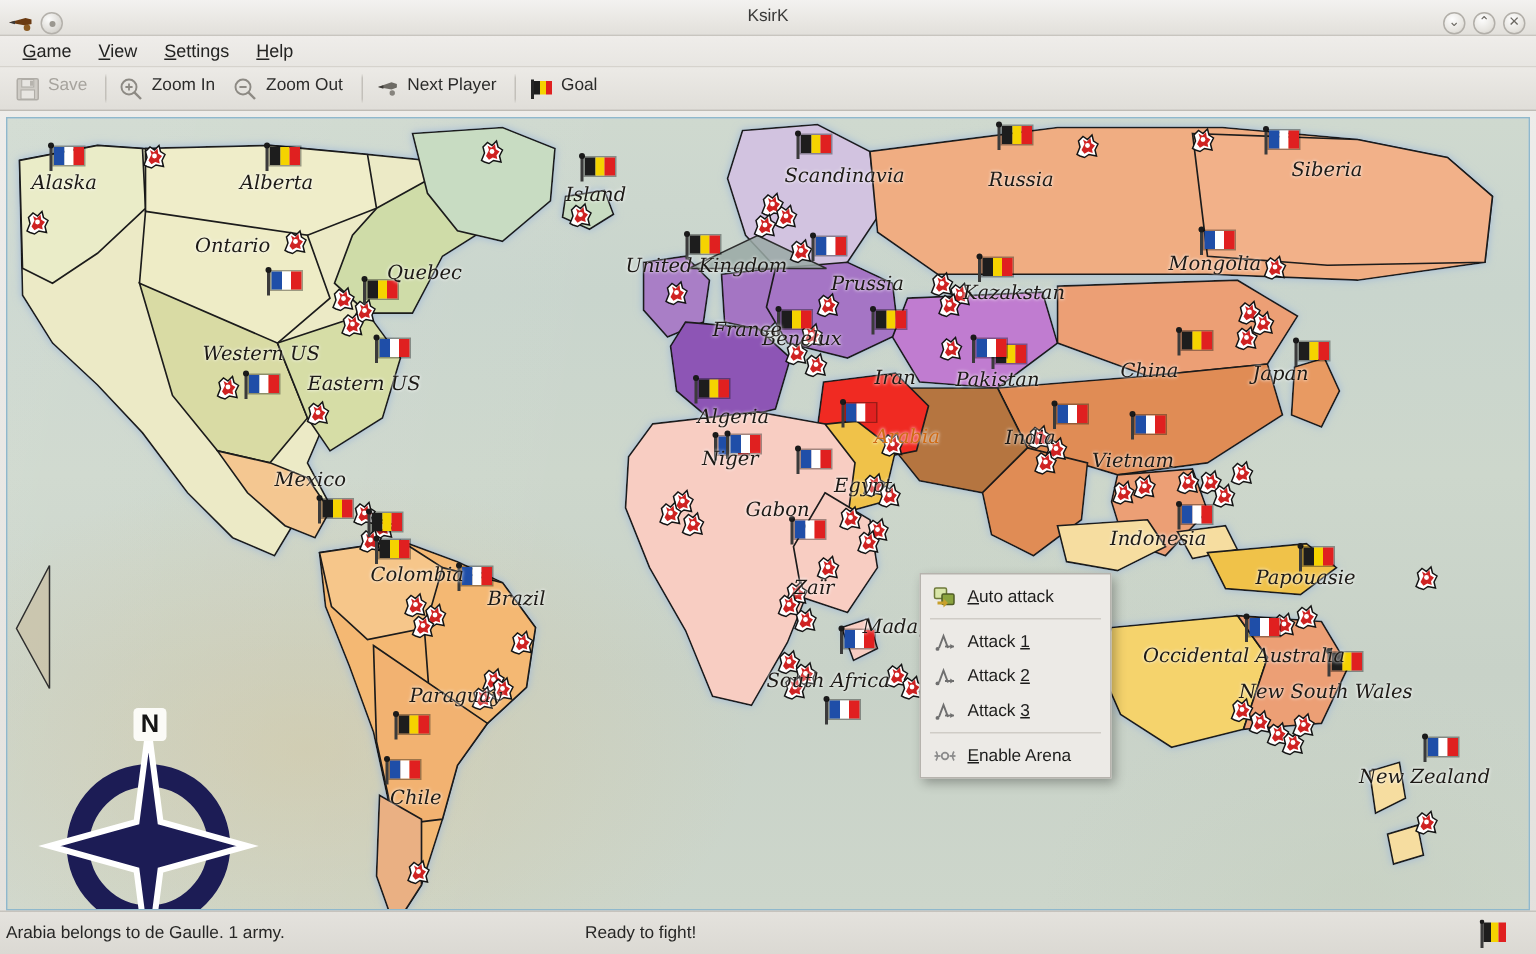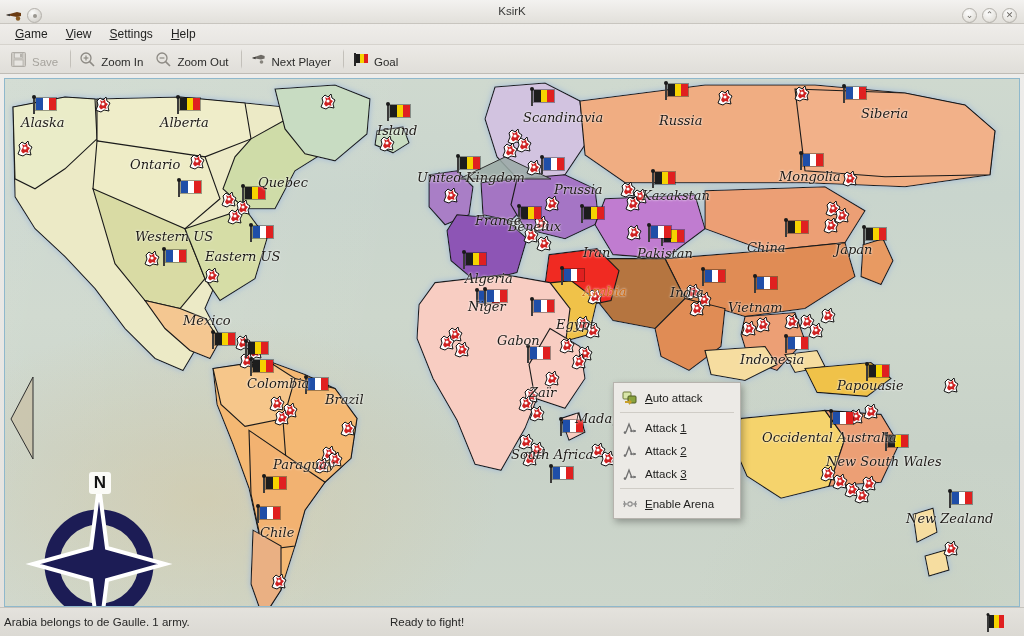--- a/index.html
+++ b/index.html
@@ -71,21 +71,21 @@
 
   
   .toolbar {
     height: 29px; flex: 0 0 29px;
     display: flex; align-items: center;
     padding-left: 6px;
     background: linear-gradient(#eceae6, #e0ded9);
     border-bottom: 1px solid #bfbcb6;
   }
   .tool {
-    display: flex; align-items: flex-end; gap: 5px;
+    display: flex; align-items: flex-start; gap: 5px;
     padding: 2px 8px 2px 4px;
     font-size: 11.5px; color: #2b2b2a;
   }
   .tool.disabled { color: #a6a39d; }
   .tsep {
     width: 1px; height: 20px; margin: 0 4px;
     background: linear-gradient(transparent, #c3c0ba 15%, #c3c0ba 85%, transparent);
   }
   .ticon { width: 17px; height: 17px; display:block; }
 

